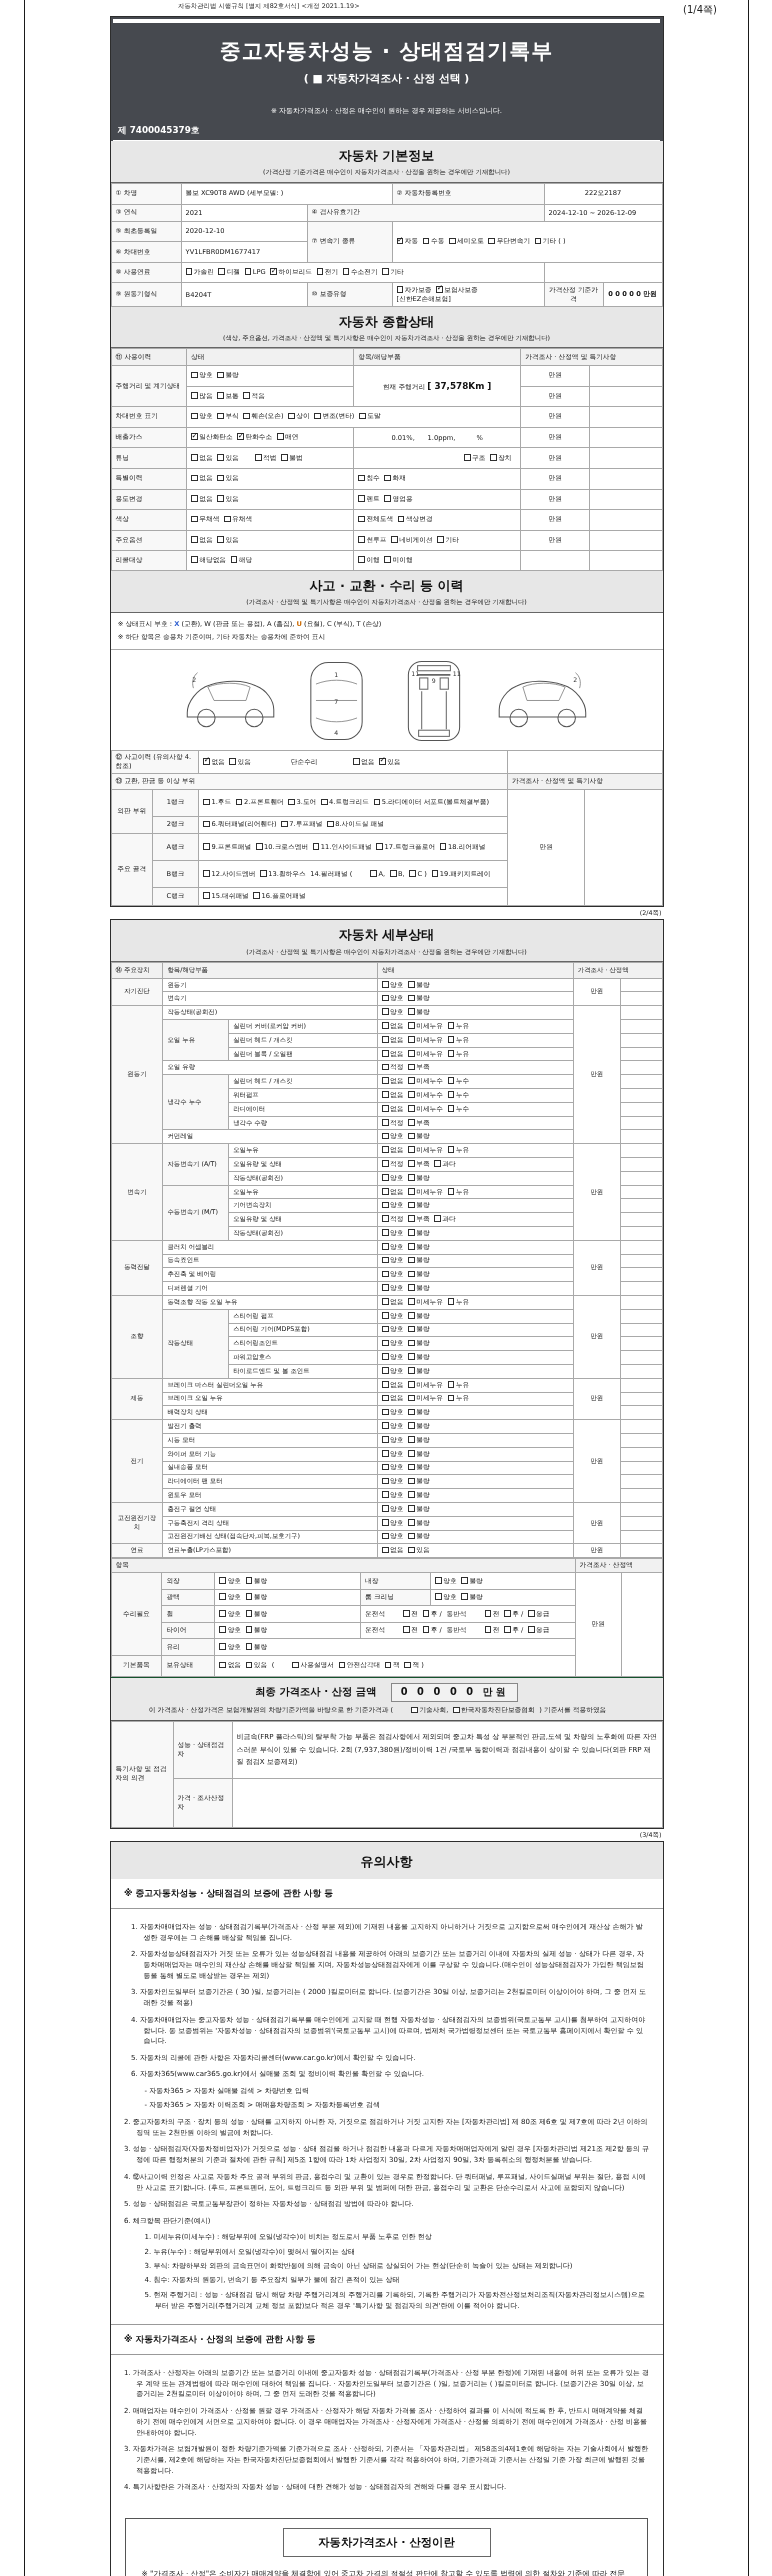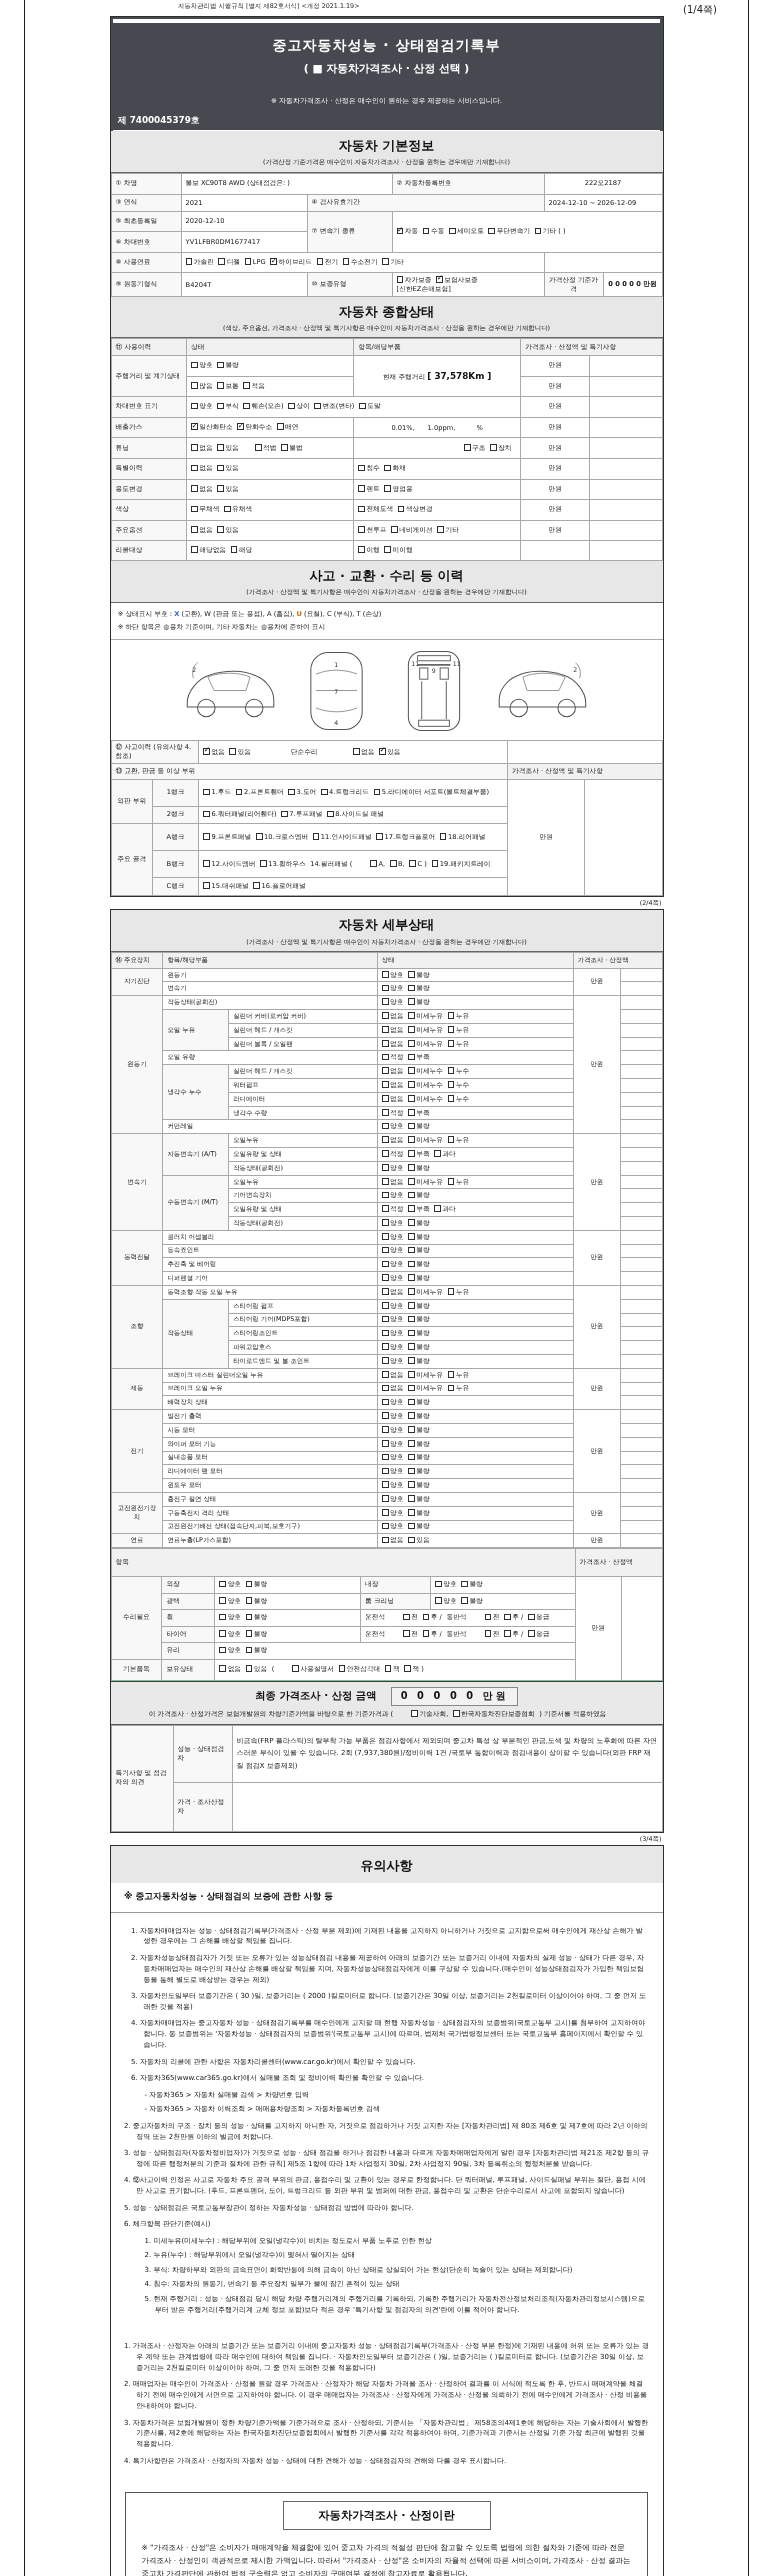--- a/index.html
+++ b/index.html
@@ -10,21 +10,21 @@
   .edge{position:absolute;top:0;bottom:0;width:1px;background:#1a1a1a;}
   .edge.l{left:24px;} .edge.r{right:24px;}
   .topmeta{position:absolute;top:2.1px;left:178px;font-size:6.4px;color:#222;}
   .pageno{position:absolute;top:2.6px;right:56px;font-size:10px;color:#222;}
   .sheet{width:554px;margin:0 auto;padding-top:15.5px;}
   .pagelabel{text-align:right;font-size:6.4px;padding:2.1px 2.1px 1.5px 0;color:#222;}
   .box{border:1.5px solid #2d2d2d;background:#fff;}
   
   .dhead{background:#46494f;color:#fff;padding:2.1px 2.1px 0 2.1px;}
   .dhead .strip{height:4.6px;background:#fff;margin-bottom:13.4px;}
-  .dhead h1{margin:0;text-align:center;font-size:14px;letter-spacing:1px;font-weight:bold;}
+  .dhead h1{margin:0;text-align:center;font-size:21px;letter-spacing:1px;font-weight:bold;}
   .dhead .sub{text-align:center;font-size:10.8px;margin-top:7.2px;font-weight:bold;}
   .dhead .note{text-align:center;font-size:7px;margin-top:20px;}
   .docno{color:#fff;font-size:8.8px;font-weight:bold;padding:9.3px 1px 3.1px 5.2px;border-bottom:1.5px solid #fff;}
   
   .stitle{background:#e7e7e7;border-bottom:1px solid #666;text-align:center;padding:6.2px 0 4.6px;}
   .stitle .t{font-size:13px;font-weight:bold;}
   .stitle .n{font-size:6.4px;margin-top:3.1px;}
   table.frm{width:100%;border-collapse:collapse;table-layout:fixed;}
   .frm td{border:0.5px solid #a9a9a9;font-size:6.7px;padding:2.1px 4.1px;vertical-align:middle;word-break:break-all;}
   .frm td.lab{background:#f8f8f8;}
@@ -94,21 +94,21 @@
       <colgroup>
           <col style="width:70px">
           <col style="width:126px">
           <col style="width:85px">
           <col style="width:152px">
           <col style="width:59px">
         </colgroup>
       <tbody>
           <tr style="height:20.6px">
         <td class="lab">① 차명</td>
-        <td colspan="2" class="vtxt">볼보 XC90T8 AWD (상태점검은: )</td>
+        <td colspan="2" class="vtxt">볼보 XC90T8 AWD (세부모델: )</td>
         <td class="lab" style="width:77px">② 자동차등록번호</td>
         <td colspan="2" class="vtxt ctr">222오2187</td>
       </tr>
       <tr style="height:17px">
         <td class="lab">③ 연식</td>
         <td class="vtxt">2021</td>
         <td colspan="2" class="lab">④ 검사유효기간</td>
         <td colspan="2" class="vtxt">2024-12-10 ~ 2026-12-09</td>
       </tr>
       <tr style="height:20.6px">
@@ -608,21 +608,21 @@
       <colgroup>
           <col style="width:45px">
           <col style="width:47px">
           <col style="width:129px">
           <col style="width:62px">
           <col style="width:128px">
           <col style="width:41px">
           <col style="width:36px">
         </colgroup>
       <tbody>
-          <tr style="height:28px">
+          <tr style="height:14px">
         <td class="hd" colspan="5">항목</td>
         <td class="hd" colspan="2">가격조사 · 산정액</td>
       </tr>
       <tr style="height:16.5px">
         <td rowspan="5" class="lab ctr">수리필요</td>
         <td class="lab">외장</td>
         <td><span class="cbi"><span class="cb"></span><span>양호</span></span><span class="cbi"><span class="cb"></span><span>불량</span></span></td>
         <td class="lab">내장</td>
         <td><span class="cbi"><span class="cb"></span><span>양호</span></span><span class="cbi"><span class="cb"></span><span>불량</span></span></td>
         <td rowspan="6" class="price">만원</td>
@@ -703,20 +703,21 @@
           <div class="nt-l1">3.  성능 · 상태점검자(자동차정비업자)가 거짓으로 성능 · 상태 점검을 하거나 점검한 내용과 다르게 자동차매매업자에게 알린 경우 [자동차관리법 제21조 제2항 등의 규정에 따른 행정처분의 기준과 절차에 관한 규칙] 제5조 1항에 따라 1차 사업정지 30일, 2차 사업정지 90일, 3차 등록취소의 행정처분을 받습니다.</div>
           <div class="nt-l1">4.  ⑫사고이력 인정은 사고로 자동차 주요 골격 부위의 판금, 용접수리 및 교환이 있는 경우로 한정합니다. 단 쿼터패널, 루프패널, 사이드실패널 부위는 절단, 용접 시에만 사고로 표기합니다. (후드, 프론트펜더, 도어, 트렁크리드 등 외판 부위 및 범퍼에 대한 판금, 용접수리 및 교환은 단순수리로서 사고에 포함되지 않습니다)</div>
           <div class="nt-l1">5.  성능 · 상태점검은 국토교통부장관이 정하는 자동차성능 · 상태점검 방법에 따라야 합니다.</div>
           <div class="nt-l1">6.  체크항목 판단기준(예시)</div>
           <div class="nt-l3">1.  미세누유(미세누수) : 해당부위에 오일(냉각수)이 비치는 정도로서 부품 노후로 인한 현상</div>
           <div class="nt-l3">2.  누유(누수) : 해당부위에서 오일(냉각수)이 맺혀서 떨어지는 상태</div>
           <div class="nt-l3">3.  부식: 차량하부와 외판의 금속표면이 화학반응에 의해 금속이 아닌 상태로 상실되어 가는 현상(단순히 녹슬어 있는 상태는 제외합니다)</div>
           <div class="nt-l3">4.  침수: 자동차의 원동기, 변속기 등 주요장치 일부가 물에 잠긴 흔적이 있는 상태</div>
           <div class="nt-l3">5.  현재 주행거리 : 성능 · 상태점검 당시 해당 차량 주행거리계의 주행거리를 기록하되, 기록한 주행거리가 자동차전산정보처리조직(자동차관리정보시스템)으로부터 받은 주행거리(주행거리계 교체 정보 포함)보다 적은 경우 '특기사항 및 점검자의 의견'란에 이를 적어야 합니다.</div>
         </div>
+        <div class="nt-sech">※ 자동차가격조사 · 산정의 보증에 관한 사항 등</div>
         <div class="nt-items">
           <div class="nt-l1">1.  가격조사 · 산정자는 아래의 보증기간 또는 보증거리 이내에 중고자동차 성능 · 상태점검기록부(가격조사 · 산정 부분 한정)에 기재된 내용에 허위 또는 오류가 있는 경우 계약 또는 관계법령에 따라 매수인에 대하여 책임을 집니다.  · 자동차인도일부터 보증기간은 (      )일, 보증거리는 (      )킬로미터로 합니다. (보증기간은 30일 이상, 보증거리는 2천킬로미터 이상이어야 하며, 그 중 먼저 도래한 것을 적용합니다)</div>
           <div class="nt-l1">2.  매매업자는 매수인이 가격조사 · 산정을 원할 경우 가격조사 · 산정자가 해당 자동차 가격을 조사 · 산정하여 결과를 이 서식에 적도록 한 후, 반드시 매매계약을 체결하기 전에 매수인에게 서면으로 고지하여야 합니다. 이 경우 매매업자는 가격조사 · 산정자에게 가격조사 · 산정을 의뢰하기 전에 매수인에게 가격조사 · 산정 비용을 안내하여야 합니다.</div>
           <div class="nt-l1">3.  자동차가격은 보험개발원이 정한 차량기준가액을 기준가격으로 조사 · 산정하되, 기준서는 「자동차관리법」 제58조의4제1호에 해당하는 자는 기술사회에서 발행한 기준서를, 제2호에 해당하는 자는 한국자동차진단보증협회에서 발행한 기준서를 각각 적용하여야 하며, 기준가격과 기준서는 산정일 기준 가장 최근에 발행된 것을 적용합니다.</div>
           <div class="nt-l1">4.  특기사항란은 가격조사 · 산정자의 자동차 성능 · 상태에 대한 견해가 성능 · 상태점검자의 견해와 다를 경우 표시합니다.</div>
         </div>
       </div>
     <div class="pricebox">
       <div class="ttl">자동차가격조사 · 산정이란</div>
       <div class="txt">※ "가격조사 · 산정"은 소비자가 매매계약을 체결함에 있어 중고차 가격의 적절성 판단에 참고할 수 있도록 법령에 의한 절차와 기준에 따라 전문 가격조사 · 산정인이 객관적으로 제시한 가액입니다. 따라서 "가격조사 · 산정"은 소비자의 자율적 선택에 따른 서비스이며, 가격조사 · 산정 결과는 중고차 가격판단에 관하여 법적 구속력은 없고 소비자의 구매여부 결정에 참고자료로 활용됩니다.</div>

